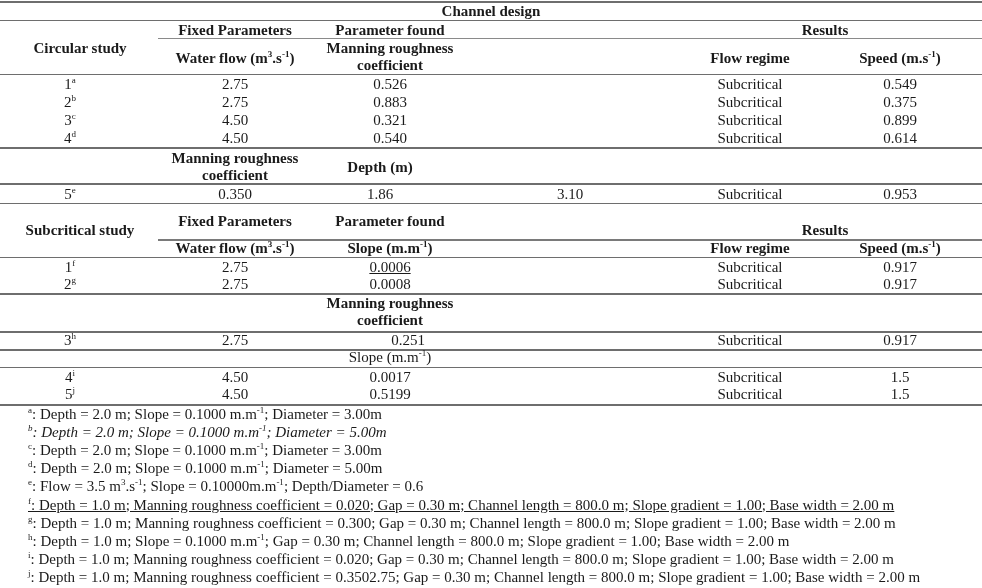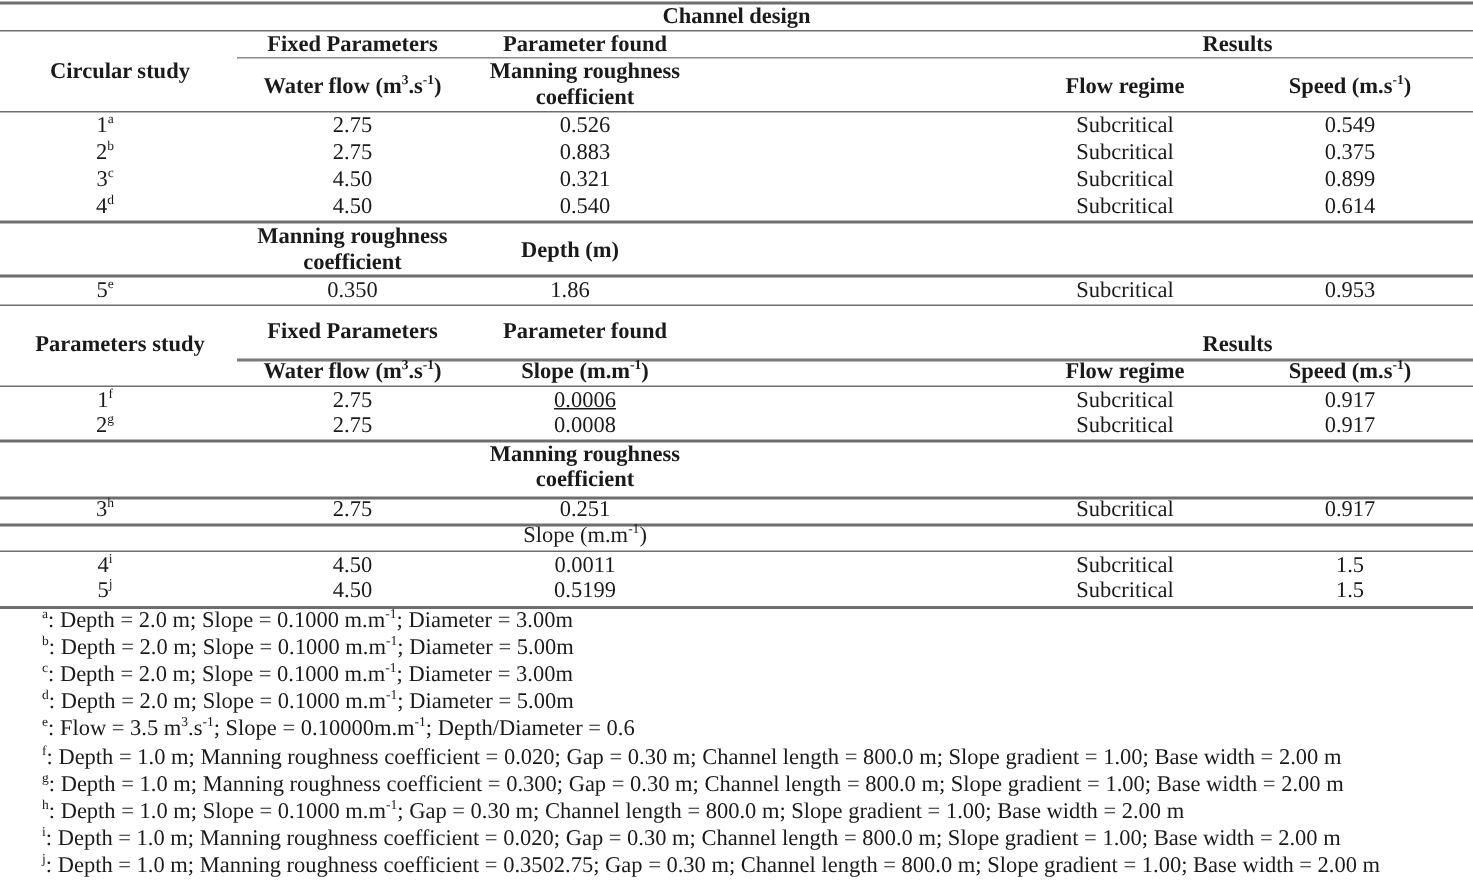--- a/index.html
+++ b/index.html
@@ -69,25 +69,26 @@
 
   <div class="hline" style="top:147px;"></div>
 
   <div class="cell b" style="left:150px;width:170px;top:150px;"><span>Manning roughness</span><br><span>coefficient</span></div>
   <div class="cell b" style="left:320px;width:120px;top:159px;">Depth (m)</div>
   <div class="hline" style="top:183px;"></div>
 
   <div class="cell" style="left:40px;width:60px;top:186px;"><span>5</span><sup>e</sup></div>
   <div class="cell" style="left:150px;width:170px;top:186px;">0.350</div>
   <div class="cell" style="left:320px;width:120px;top:186px;">1.86</div>
+  <div class="cell" style="left:500px;width:140px;top:186px;">3.10</div>
   <div class="cell" style="left:690px;width:120px;top:186px;">Subcritical</div>
   <div class="cell" style="left:840px;width:120px;top:186px;">0.953</div>
   <div class="hline" style="top:203px;height:1px;"></div>
 
-  <div class="cell b" style="left:10px;width:140px;top:222px;">Parameters study</div>
+  <div class="cell b" style="left:10px;width:140px;top:222px;">Subcritical study</div>
   <div class="cell b" style="left:160px;width:150px;top:213px;">Fixed Parameters</div>
   <div class="cell b" style="left:315px;width:150px;top:213px;">Parameter found</div>
   <div class="cell b" style="left:690px;width:270px;top:222px;">Results</div>
   <div class="hline part" style="top:239px;left:158px;width:824px;height:2px;background:#7a7a7a;"></div>
   <div class="cell b" style="left:160px;width:150px;top:240px;"><span>Water flow (m</span><sup>3</sup><span>.s</span><sup>-1</sup><span>)</span></div>
   <div class="cell b" style="left:315px;width:150px;top:240px;"><span>Slope (m.m</span><sup>-1</sup><span>)</span></div>
   <div class="cell b" style="left:690px;width:120px;top:240px;">Flow regime</div>
   <div class="cell b" style="left:840px;width:120px;top:240px;"><span>Speed (m.s</span><sup>-1</sup><span>)</span></div>
   <div class="hline" style="top:257px;height:1px;"></div>
 
@@ -103,47 +104,47 @@
       <div class="cell" style="left:690px;width:120px;top:276px;">Subcritical</div>
       <div class="cell" style="left:840px;width:120px;top:276px;">0.917</div>
     </div>
   <div class="hline" style="top:293px;"></div>
 
   <div class="cell b" style="left:315px;width:150px;top:295px;"><span>Manning roughness</span><br><span>coefficient</span></div>
   <div class="hline" style="top:331px;"></div>
 
   <div class="cell" style="left:40px;width:60px;top:332px;"><span>3</span><sup>h</sup></div>
   <div class="cell" style="left:160px;width:150px;top:332px;">2.75</div>
-  <div class="cell" style="left:315px;width:150px;top:332px;">0.251</div>
+  <div class="cell" style="left:333px;width:150px;top:332px;">0.251</div>
   <div class="cell" style="left:690px;width:120px;top:332px;">Subcritical</div>
   <div class="cell" style="left:840px;width:120px;top:332px;">0.917</div>
   <div class="hline" style="top:349px;"></div>
 
   <div class="cell" style="left:315px;width:150px;top:349px;"><span>Slope (m.m</span><sup>-1</sup><span>)</span></div>
   <div class="hline" style="top:367px;height:1px;"></div>
 
   <div id="trap-rows-b">
       <div class="cell" style="left:40px;width:60px;top:369px;"><span>4</span><sup>i</sup></div>
       <div class="cell" style="left:160px;width:150px;top:369px;">4.50</div>
-      <div class="cell" style="left:315px;width:150px;top:369px;">0.0011</div>
+      <div class="cell" style="left:315px;width:150px;top:369px;">0.0017</div>
       <div class="cell" style="left:690px;width:120px;top:369px;">Subcritical</div>
       <div class="cell" style="left:840px;width:120px;top:369px;">1.5</div>
       <div class="cell" style="left:40px;width:60px;top:386px;"><span>5</span><sup>j</sup></div>
       <div class="cell" style="left:160px;width:150px;top:386px;">4.50</div>
       <div class="cell" style="left:315px;width:150px;top:386px;">0.5199</div>
       <div class="cell" style="left:690px;width:120px;top:386px;">Subcritical</div>
       <div class="cell" style="left:840px;width:120px;top:386px;">1.5</div>
     </div>
   <div class="hline" style="top:404px;"></div>
 
   <div id="footnotes">
       <div class="note" style="top:406px;"><sup>a</sup><span>: Depth = 2.0 m; Slope = 0.1000 m.m</span><sup>-1</sup><span>; Diameter = 3.00m</span></div>
-      <div class="note" style="top:424.1px;"><sup>b</sup><span>: Depth = 2.0 m; Slope = 0.1000 m.m</span><sup>-1</sup><span>; Diameter = 5.00m</span></div>
+      <div class="note" style="top:424.1px;font-style:italic;"><sup>b</sup><span>: Depth = 2.0 m; Slope = 0.1000 m.m</span><sup>-1</sup><span>; Diameter = 5.00m</span></div>
       <div class="note" style="top:442.2px;"><sup>c</sup><span>: Depth = 2.0 m; Slope = 0.1000 m.m</span><sup>-1</sup><span>; Diameter = 3.00m</span></div>
       <div class="note" style="top:460.3px;text-align:center;"><sup>d</sup><span>: Depth = 2.0 m; Slope = 0.1000 m.m</span><sup>-1</sup><span>; Diameter = 5.00m</span></div>
       <div class="note" style="top:478.4px;"><sup>e</sup><span>: Flow = 3.5 m</span><sup>3</sup><span>.s</span><sup>-1</sup><span>; Slope = 0.10000m.m</span><sup>-1</sup><span>; Depth/Diameter = 0.6</span></div>
-      <div class="note" style="top:496.5px;"><sup>f</sup><span>: Depth = 1.0 m; Manning roughness coefficient = 0.020; Gap = 0.30 m; Channel length = 800.0 m; Slope gradient = 1.00; Base width = 2.00 m</span></div>
+      <div class="note" style="top:496.5px;text-decoration:underline;"><sup>f</sup><span>: Depth = 1.0 m; Manning roughness coefficient = 0.020; Gap = 0.30 m; Channel length = 800.0 m; Slope gradient = 1.00; Base width = 2.00 m</span></div>
       <div class="note" style="top:514.6px;"><sup>g</sup><span>: Depth = 1.0 m; Manning roughness coefficient = 0.300; Gap = 0.30 m; Channel length = 800.0 m; Slope gradient = 1.00; Base width = 2.00 m</span></div>
       <div class="note" style="top:532.7px;"><sup>h</sup><span>: Depth = 1.0 m; Slope = 0.1000 m.m</span><sup>-1</sup><span>; Gap = 0.30 m; Channel length = 800.0 m; Slope gradient = 1.00; Base width = 2.00 m</span></div>
       <div class="note" style="top:550.8px;"><sup>i</sup><span>: Depth = 1.0 m; Manning roughness coefficient = 0.020; Gap = 0.30 m; Channel length = 800.0 m; Slope gradient = 1.00; Base width = 2.00 m</span></div>
       <div class="note" style="top:568.9px;"><sup>j</sup><span>: Depth = 1.0 m; Manning roughness coefficient = 0.3502.75; Gap = 0.30 m; Channel length = 800.0 m; Slope gradient = 1.00; Base width = 2.00 m</span></div>
     </div>
 </div>
 
 </body></html>

